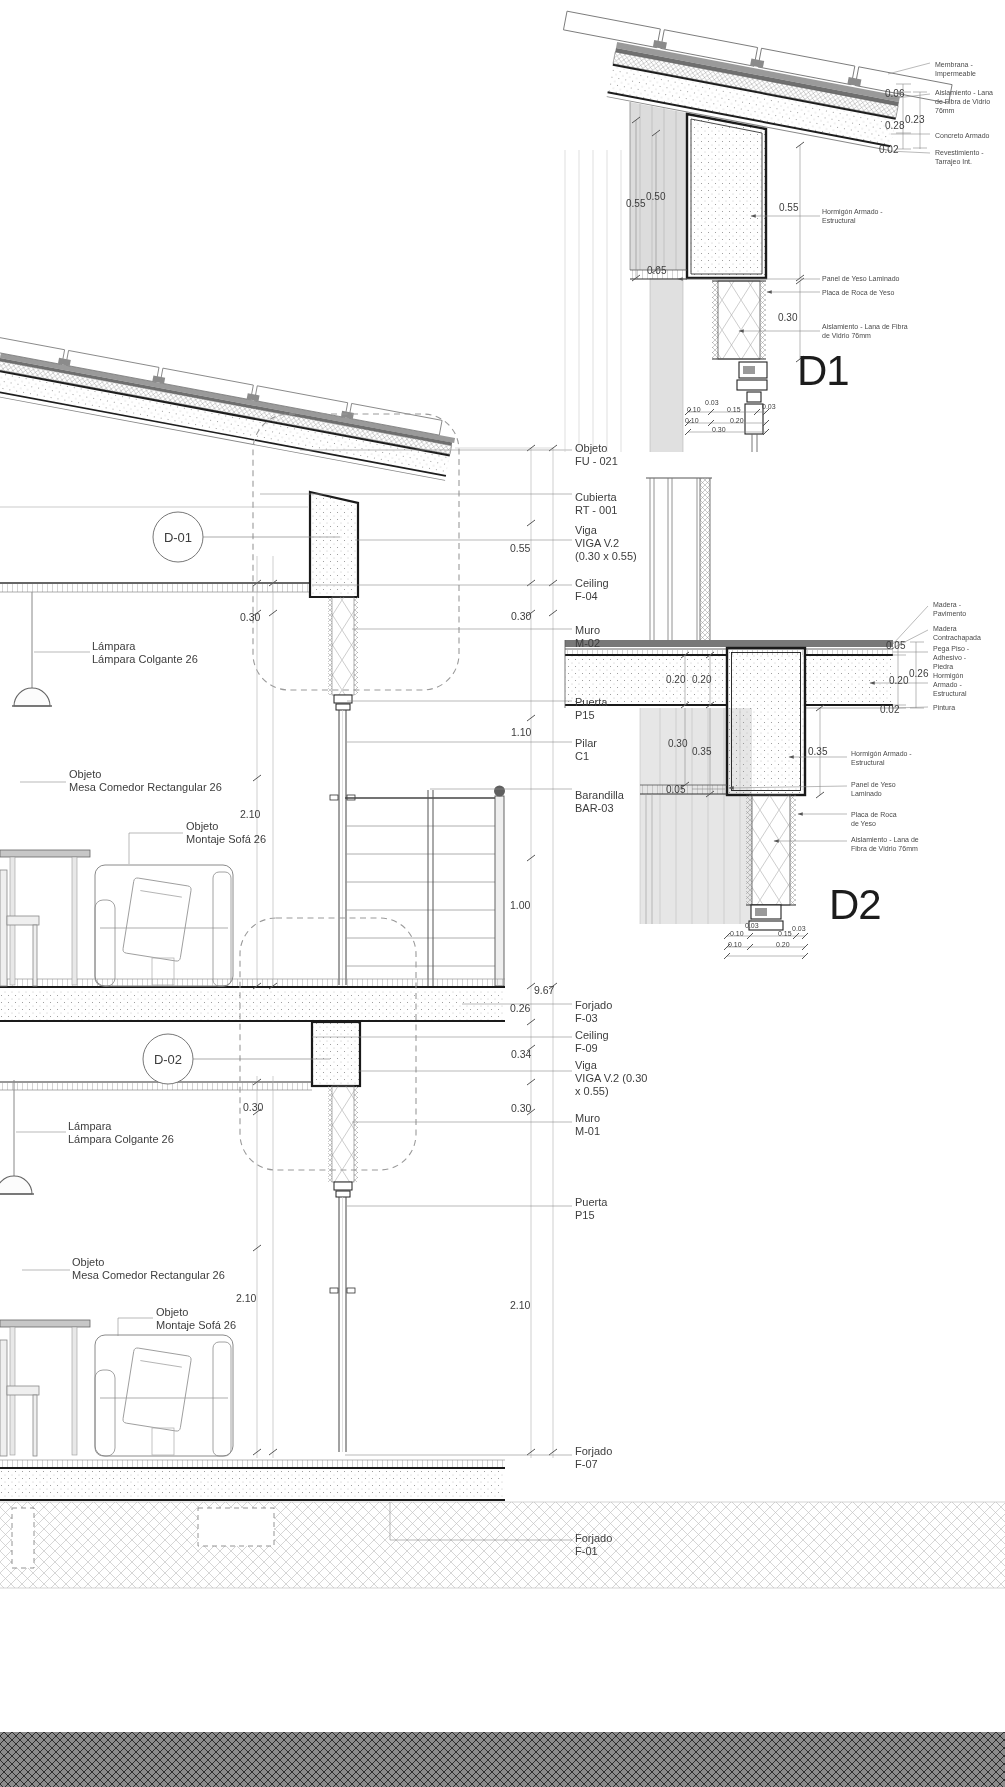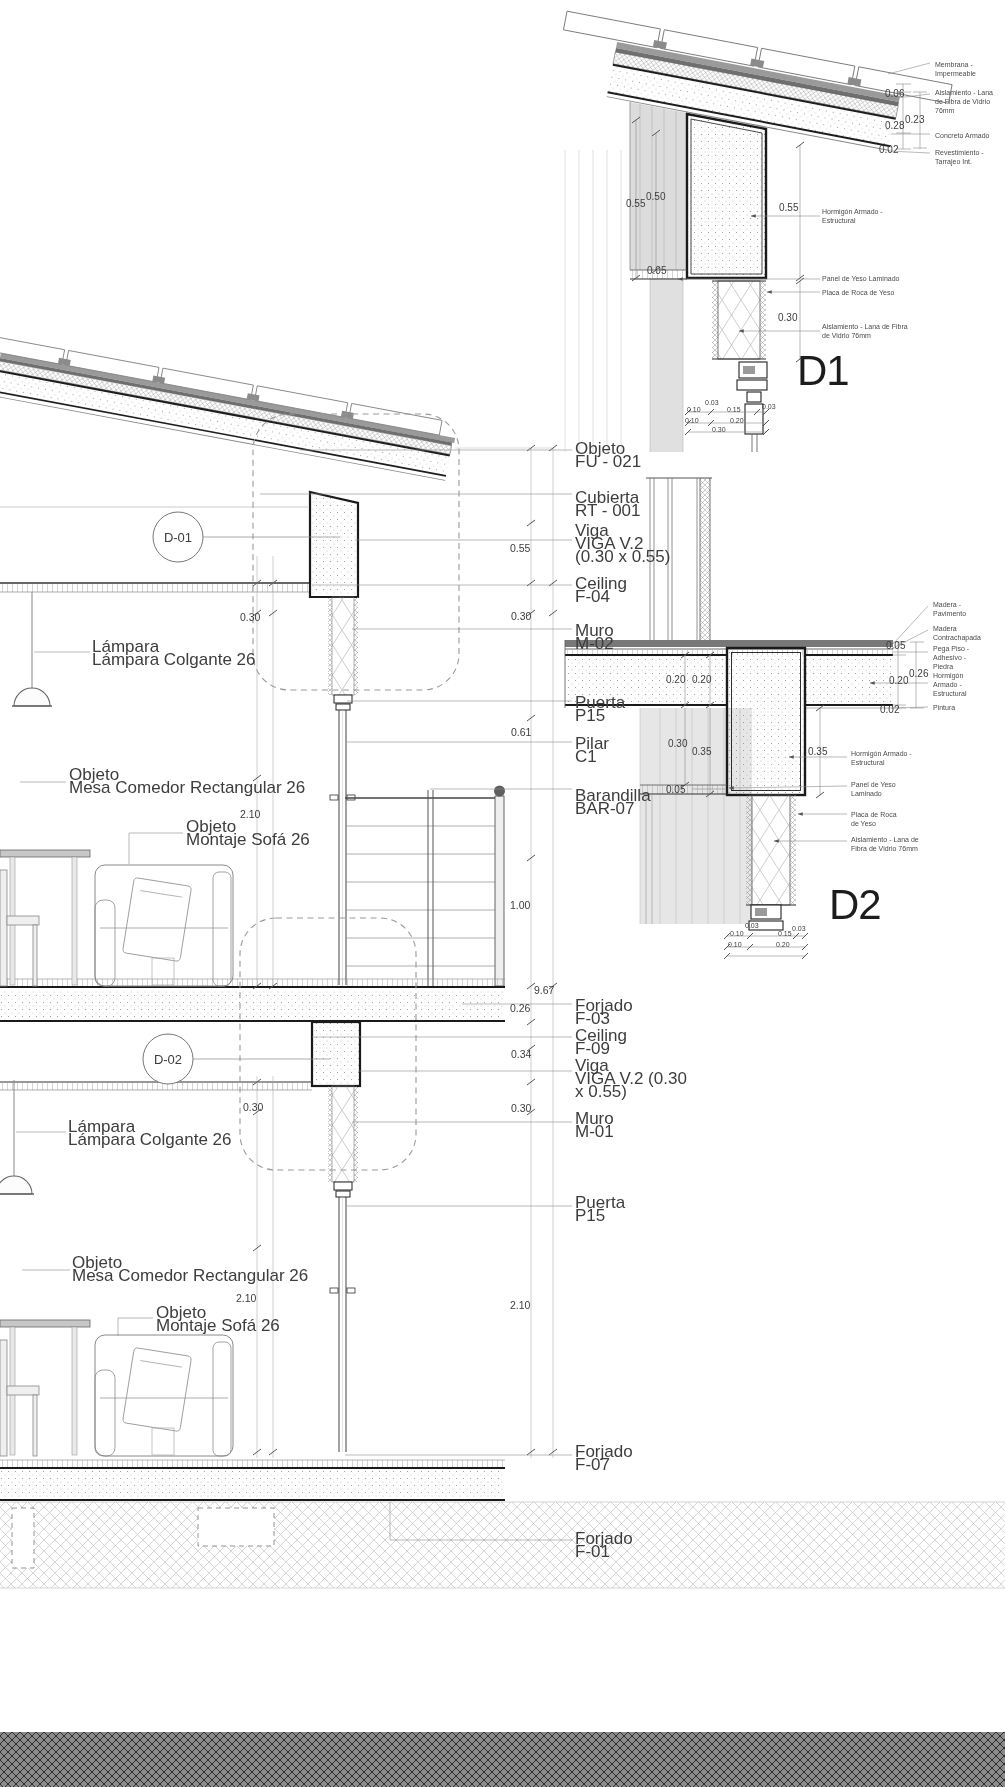--- a/index.html
+++ b/index.html
@@ -1,21 +1,21 @@
 <!DOCTYPE html>
 <html><head>
 <meta charset="utf-8">
 <style>
   html,body{margin:0;padding:0;background:#fff;}
   #canvas{position:relative;width:1005px;height:1787px;background:#fff;overflow:hidden;
           font-family:"Liberation Sans",sans-serif;color:#3d3d3d;}
   #linework{position:absolute;left:0;top:0;}
   .txt{position:absolute;white-space:pre-line;}
   .lbl{font-size:7px;line-height:9px;color:#4a4a4a;}
-  .lbl-md{font-size:17px;line-height:13px;color:#3d3d3d;}
+  .lbl-md{font-size:11px;line-height:13px;color:#3d3d3d;}
   .dim{font-size:10px;line-height:9px;color:#3d3d3d;}
   .dim-sm{font-size:7px;line-height:8px;color:#3d3d3d;}
   .dim-md{font-size:10.5px;line-height:11px;color:#3d3d3d;}
   .title-big{font-size:42px;line-height:42px;color:#1c1c1c;letter-spacing:-1px;}
   .bubble-txt{font-size:13px;width:60px;text-align:center;color:#3d3d3d;}
 </style>
 </head>
 <body>
 
 <div id="canvas">
@@ -419,21 +419,21 @@
 (0.30 x 0.55)</div>
 <div class="txt lbl-md" style="left:575px;top:577px">Ceiling
 F-04</div>
 <div class="txt lbl-md" style="left:575px;top:624px">Muro
 M-02</div>
 <div class="txt lbl-md" style="left:575px;top:696px">Puerta
 P15</div>
 <div class="txt lbl-md" style="left:575px;top:737px">Pilar
 C1</div>
 <div class="txt lbl-md" style="left:575px;top:789px">Barandilla
-BAR-07</div>
+BAR-03</div>
 <div class="txt lbl-md" style="left:575px;top:999px">Forjado
 F-03</div>
 <div class="txt lbl-md" style="left:575px;top:1029px">Ceiling
 F-09</div>
 <div class="txt lbl-md" style="left:575px;top:1059px">Viga
 VIGA V.2 (0.30
 x 0.55)</div>
 <div class="txt lbl-md" style="left:575px;top:1112px">Muro
 M-01</div>
 <div class="txt lbl-md" style="left:575px;top:1196px">Puerta
@@ -451,21 +451,21 @@
 Montaje Sofá 26</div>
 <div class="txt lbl-md" style="left:68px;top:1120px">Lámpara
 Lámpara Colgante 26</div>
 <div class="txt lbl-md" style="left:72px;top:1256px">Objeto
 Mesa Comedor Rectangular 26</div>
 <div class="txt lbl-md" style="left:156px;top:1306px">Objeto
 Montaje Sofá 26</div>
 
 <div class="txt dim-md" style="left:510px;top:543px">0.55</div>
 <div class="txt dim-md" style="left:511px;top:611px">0.30</div>
-<div class="txt dim-md" style="left:511px;top:727px">0.61</div>
+<div class="txt dim-md" style="left:511px;top:727px">1.10</div>
 <div class="txt dim-md" style="left:510px;top:900px">1.00</div>
 <div class="txt dim-md" style="left:534px;top:985px">9.67</div>
 <div class="txt dim-md" style="left:510px;top:1003px">0.26</div>
 <div class="txt dim-md" style="left:511px;top:1049px">0.34</div>
 <div class="txt dim-md" style="left:511px;top:1103px">0.30</div>
 <div class="txt dim-md" style="left:510px;top:1300px">2.10</div>
 <div class="txt dim-md" style="left:240px;top:612px">0.30</div>
 <div class="txt dim-md" style="left:240px;top:809px">2.10</div>
 <div class="txt dim-md" style="left:243px;top:1102px">0.30</div>
 <div class="txt dim-md" style="left:236px;top:1293px">2.10</div>

